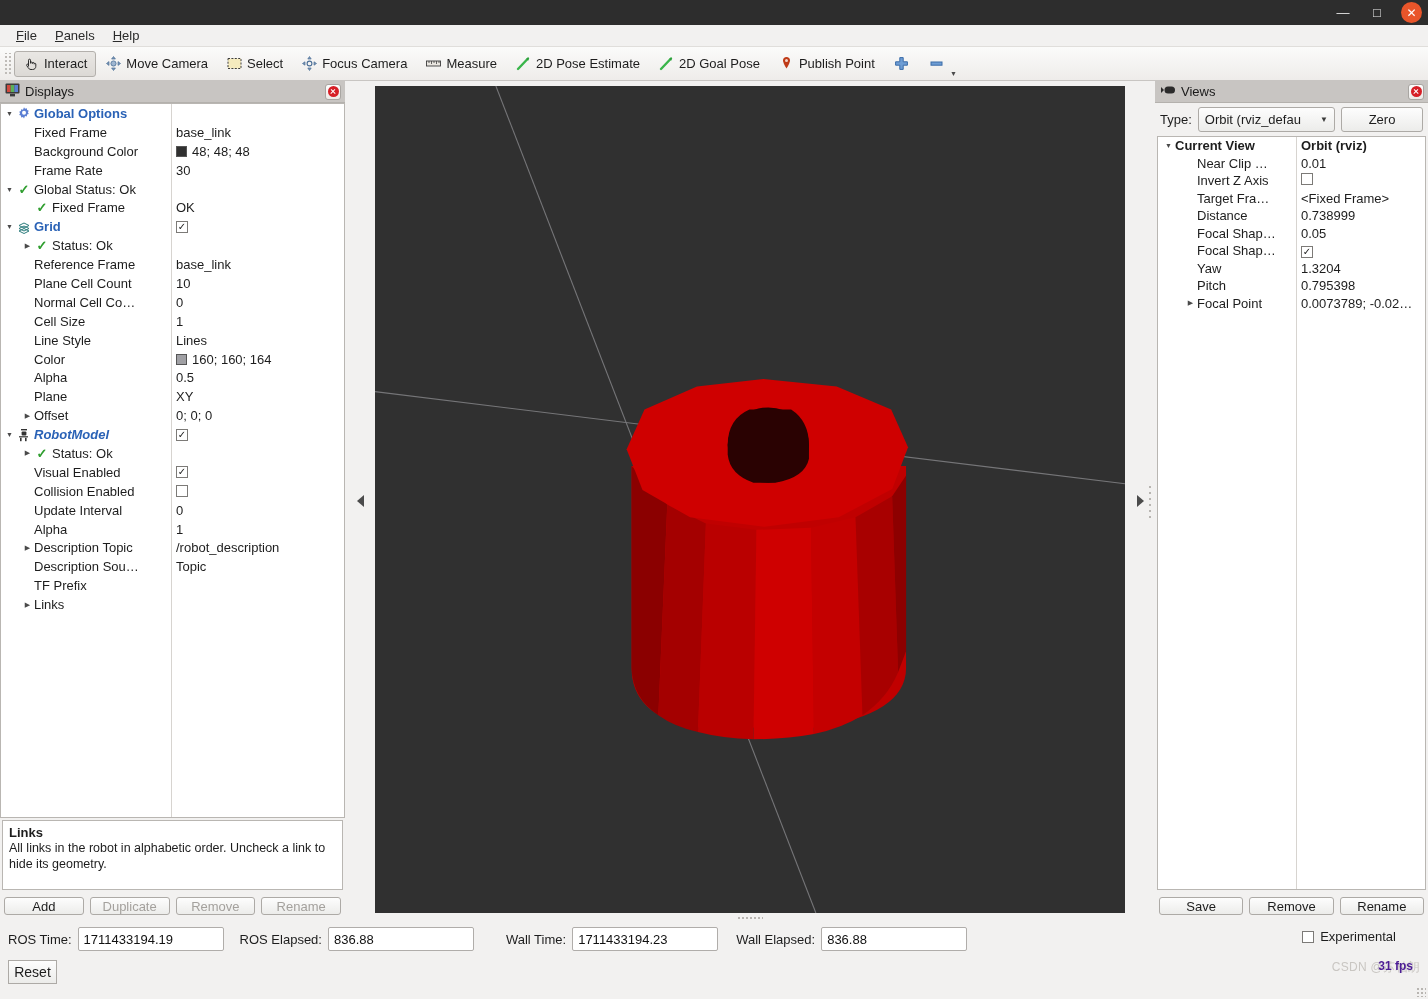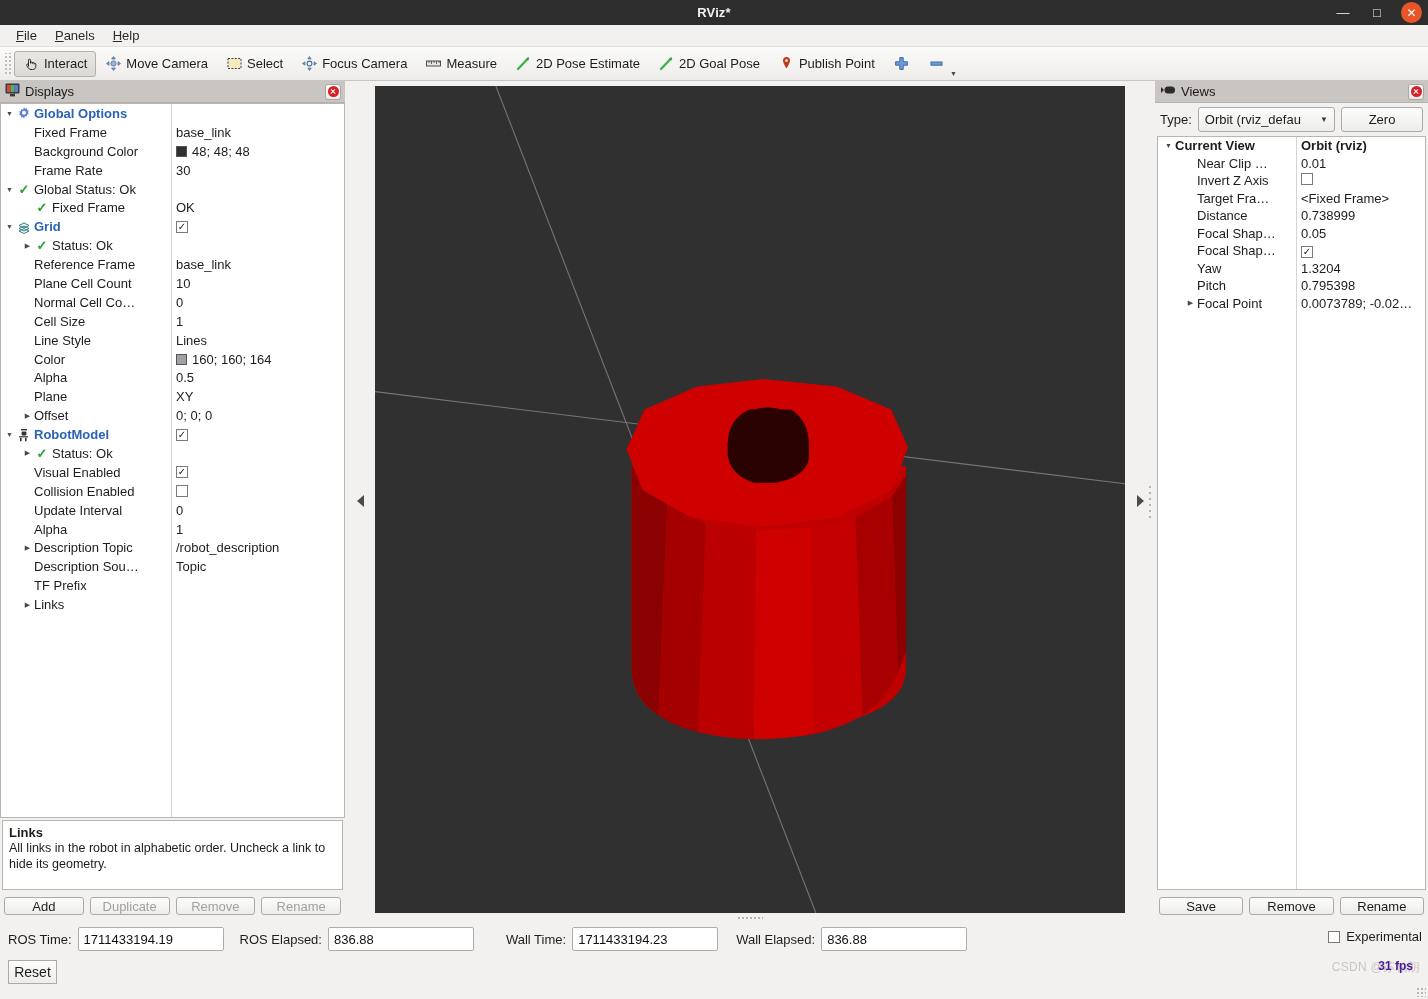--- a/index.html
+++ b/index.html
@@ -166,33 +166,32 @@
   .tfield-label { font-size: 13px; margin-right: 6px; white-space: nowrap; }
   .tfield {
     height: 24px; border: 1px solid #b0adaa; background: #fff; border-radius: 2px;
     font-size: 13px; display: flex; align-items: center; padding: 0 5px; color: #111;
   }
   .reset-btn {
     margin-top: 9px; width: 49px; height: 24px; border: 1px solid #adaaa6; border-radius: 0;
     background: linear-gradient(#fdfdfd,#ececea); font-size: 14px;
     display: flex; align-items: center; justify-content: center;
   }
-  .exp-chk { position: absolute; right: 6px; top: 8px; display: flex; align-items: center; gap: 6px; font-size: 13px; }
+  .exp-chk { position: absolute; right: 32px; top: 8px; display: flex; align-items: center; gap: 6px; font-size: 13px; }
   .fps { position: absolute; right: 15px; top: 38px; font-size: 12px; color: #4c1d95; font-weight: bold; }
   .watermark { position: absolute; right: 8px; top: 38px; font-size: 12px; color: #c9c6c2; letter-spacing: .3px; }
   .resize-grip { position: absolute; right: 2px; bottom: 2px; width: 10px; height: 10px;
     background-image: radial-gradient(#b8b5b1 0.9px, transparent 1px); background-size: 4px 4px; }
 </style>
 </head>
 <body>
 
 <div class="app">
 
   <div class="titlebar">
-    <div class="title">RViz*</div>
     <div class="win-btns">
       <div class="win-btn">—</div>
       <div class="win-btn">□</div>
       <div class="win-btn close">✕</div>
     </div>
   </div>
 
   <div class="menubar">
     <div class="menu-item"><u>F</u><span>ile</span></div>
     <div class="menu-item"><u>P</u>anels</div>
@@ -487,21 +486,21 @@
             <div class="trow">
               <div class="c1" style="padding-left: 20px;">
                 <span class="exp closed"></span>
                 <span>Offset</span>
               </div>
               <div class="c2">
                 <span>0; 0; 0</span>
               </div>
             </div>
             <div class="trow">
-              <div class="c1" style="padding-left: 2px;">
+              <div class="c1" style="padding-left: 2px; font-style: italic;">
                 <span class="exp open"></span>
                 <span class="ticon">
                   <svg width="14" height="14" viewBox="0 0 14 14">
                     <rect x="4" y="1" width="6" height="1.4" fill="#333"></rect>
                     <rect x="4.6" y="3.4" width="4.8" height="4" rx="1" fill="#333"></rect>
                     <rect x="2" y="8.2" width="9" height="1.2" fill="#333"></rect>
                     <rect x="3" y="9.8" width="1.6" height="3.4" fill="#333"></rect>
                     <rect x="8" y="9.8" width="1.6" height="3.4" fill="#333"></rect>
                   </svg>
                 </span>

